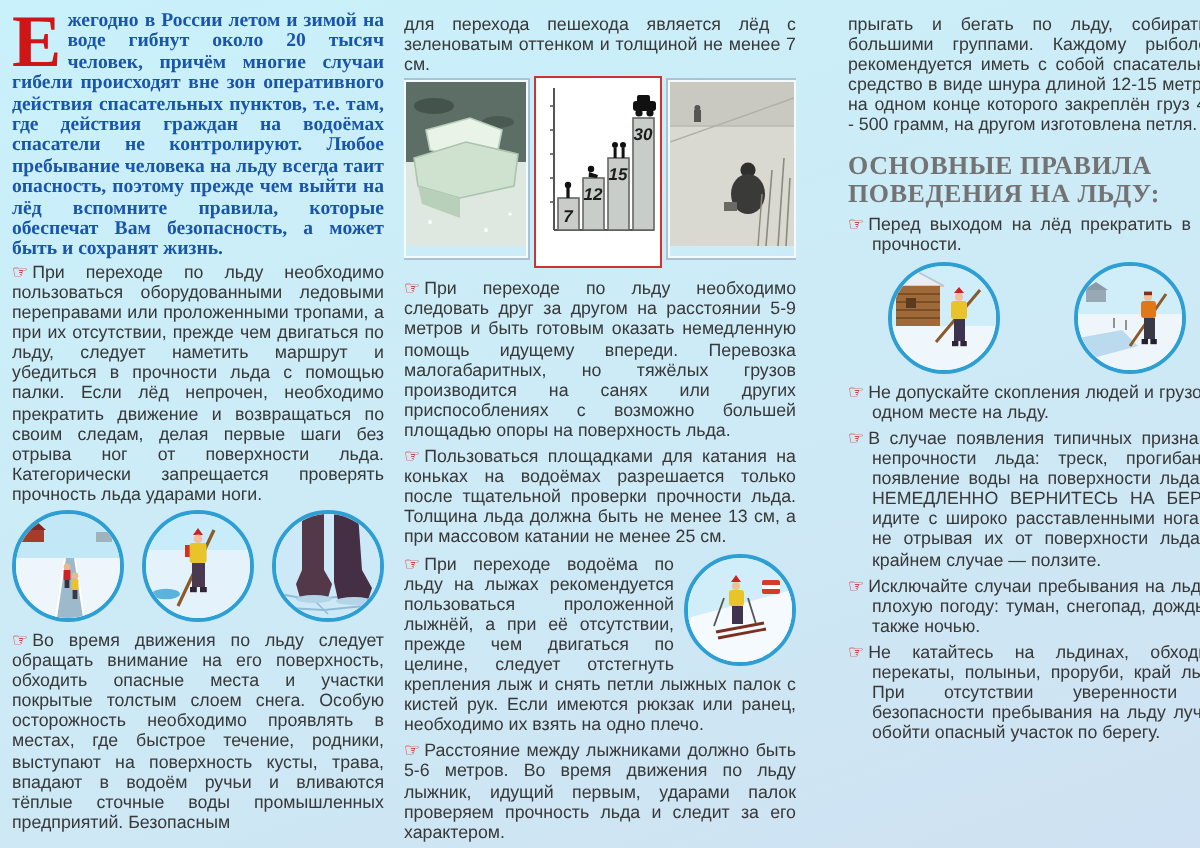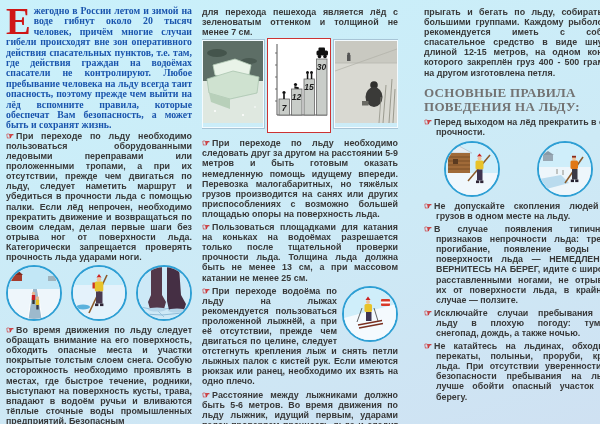--- a/index.html
+++ b/index.html
@@ -21,21 +21,21 @@
   .dropcap{
     float:left;font-family:"Liberation Serif",serif;font-weight:bold;
     font-size:37px;line-height:30px;color:#cf1616;margin:1px 3px 0 0;
   }
   .head{
     margin:10px 0 4px;color:#737373;font-family:"Liberation Serif",serif;
     font-weight:bold;font-size:13px;line-height:14px;text-align:left;letter-spacing:.3px;
   }
   .head-r{margin:8px 0 3px;}
   .b{
-    margin:0 0 3px;color:#383838;font-weight:bold;font-size:8.9px;
+    margin:0 0 3px;color:#383838;font-weight:normal;font-size:8.9px;
     line-height:10.1px;text-align:justify;
   }
   .hang{padding-left:12px;text-indent:-12px;}
   .mk{color:#cc1212;font-size:9px;margin-right:2px;}
   .crow{display:flex;justify-content:space-between;margin:3px 0 4px;}
   .crow2{display:flex;justify-content:space-evenly;gap:18px;margin:4px 0 4px;}
   .circle{
     width:56px;height:56px;border-radius:50%;border:2px solid #2e9fd4;
     background:#eaf6ff;overflow:hidden;box-sizing:border-box;flex:0 0 auto;
   }

